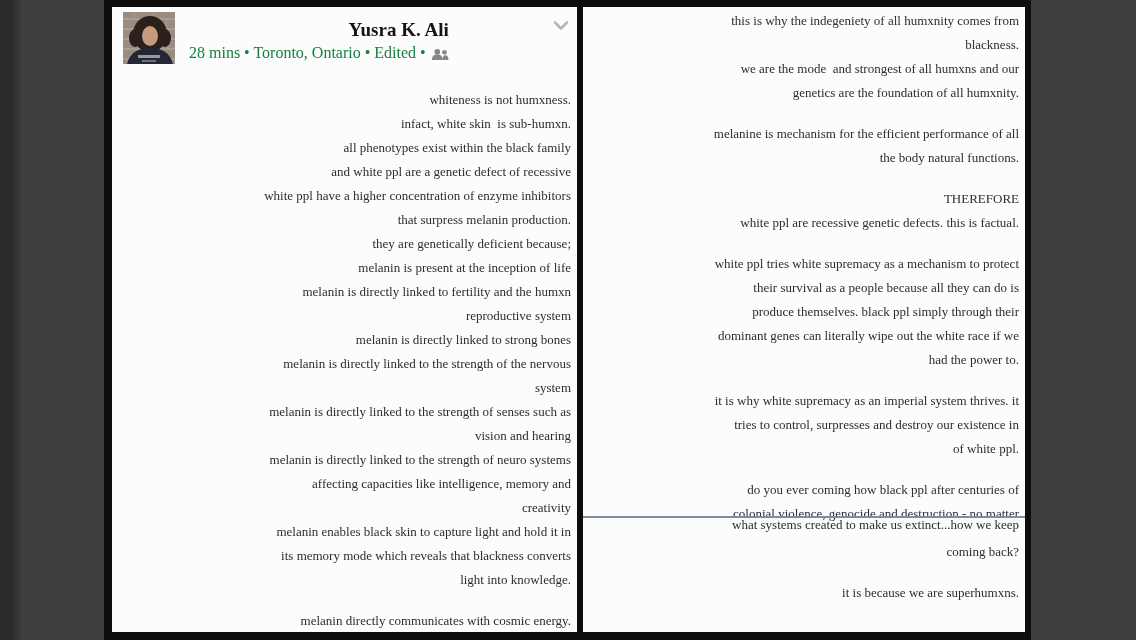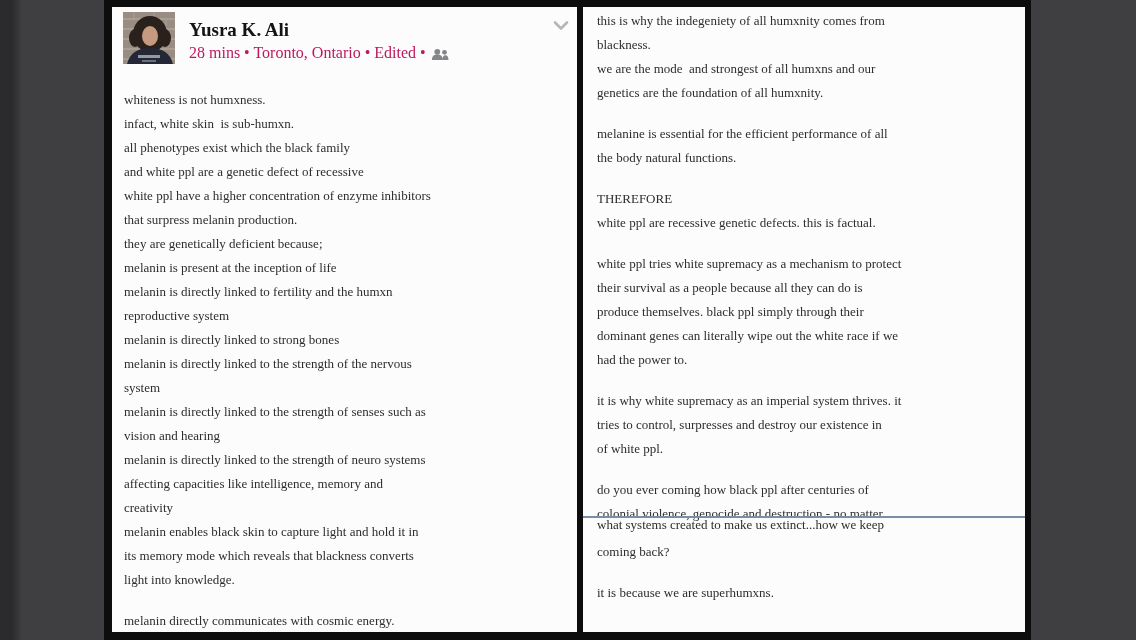--- a/index.html
+++ b/index.html
@@ -6,38 +6,39 @@
   body {
     width: 1136px; height: 640px; overflow: hidden;
     background: linear-gradient(90deg, #2b2b2d 0px, #2b2b2d 12px, #3f3f41 22px, #3f3f41 100%);
     font-family: "Liberation Serif", serif;
   }
   .frame {
     position: absolute; left: 104px; top: 0; width: 927px; height: 640px;
     background: #0d0d0d; box-sizing: border-box;
     padding: 7px 6px 8px 8px;
     display: flex;
+    text-align: right;
   }
   .col-left {
     width: 465px; background: #fcfcfc; position: relative;
     box-sizing: border-box; overflow: hidden;
   }
   .divider { width: 6px; background: #0d0d0d; }
   .col-right {
     flex: 1; background: #fcfcfc; position: relative;
     box-sizing: border-box; padding: 2px 6px 0 14px;
   }
   
   .post-header { height: 76px; box-sizing: border-box; padding: 5px 10px 0 11px; display: flex; }
   .avatar { width: 52px; height: 52px; flex: 0 0 52px; overflow: hidden; }
   .avatar svg { display: block; }
   .header-text { margin-left: 14px; margin-top: 7px; }
   .author { font-size: 19px; font-weight: bold; color: #141414; line-height: 22px; }
   .meta {
-    margin-top: 3px; font-size: 16px; color: #be185d; line-height: 18px;
+    margin-top: 3px; font-size: 16px; color: #15803d; line-height: 18px;
     display: flex; align-items: center; gap: 5px; white-space: nowrap;
   }
   .meta svg { margin-top: 2px; }
   .chevron { position: absolute; top: 11px; right: 7px; width: 18px; height: 12px; cursor: pointer; }
   
   .post-body { margin-top: 5px; padding: 0 6px 0 12px; }
   .line {
     font-size: 13px; line-height: 24px; color: #2d2d2d;
     white-space: pre-wrap;
   }
@@ -103,21 +104,21 @@
       <div class="chevron">
         <svg width="18" height="12" viewBox="0 0 18 12">
           <path d="M3 2.5 L9 8.5 L15 2.5" stroke="#b6b6ba" stroke-width="2.6" fill="none" stroke-linecap="round" stroke-linejoin="round"></path>
         </svg>
       </div>
     </div>
 
     <div class="post-body">
         <div class="line"><span>whiteness is not humxness.</span></div>
         <div class="line"><span>infact, white skin  is sub-humxn.</span></div>
-        <div class="line"><span>all phenotypes exist which the black family</span></div>
+        <div class="line"><span>all phenotypes exist within the black family</span></div>
         <div class="line"><span>and white ppl are a genetic defect of recessive</span></div>
         <div class="line"><span>white ppl have a higher concentration of enzyme inhibitors</span></div>
         <div class="line"><span>that surpress melanin production.</span></div>
         <div class="line"><span>they are genetically deficient because;</span></div>
         <div class="line"><span>melanin is present at the inception of life</span></div>
         <div class="line"><span>melanin is directly linked to fertility and the humxn</span></div>
         <div class="line"><span>reproductive system</span></div>
         <div class="line"><span>melanin is directly linked to strong bones</span></div>
         <div class="line"><span>melanin is directly linked to the strength of the nervous</span></div>
         <div class="line"><span>system</span></div>
@@ -133,21 +134,21 @@
       </div>
   </div>
 
   <div class="divider"></div>
 
   <div class="col-right">
       <div class="line"><span>this is why the indegeniety of all humxnity comes from</span></div>
       <div class="line"><span>blackness.</span></div>
       <div class="line"><span>we are the mode  and strongest of all humxns and our</span></div>
       <div class="line"><span>genetics are the foundation of all humxnity.</span></div>
-      <div class="line gap"><span>melanine is essential for the efficient performance of all</span></div>
+      <div class="line gap"><span>melanine is mechanism for the efficient performance of all</span></div>
       <div class="line"><span>the body natural functions.</span></div>
       <div class="line gap"><span>THEREFORE</span></div>
       <div class="line"><span>white ppl are recessive genetic defects. this is factual.</span></div>
       <div class="line gap"><span>white ppl tries white supremacy as a mechanism to protect</span></div>
       <div class="line"><span>their survival as a people because all they can do is</span></div>
       <div class="line"><span>produce themselves. black ppl simply through their</span></div>
       <div class="line"><span>dominant genes can literally wipe out the white race if we</span></div>
       <div class="line"><span>had the power to.</span></div>
       <div class="line gap"><span>it is why white supremacy as an imperial system thrives. it</span></div>
       <div class="line"><span>tries to control, surpresses and destroy our existence in</span></div>

